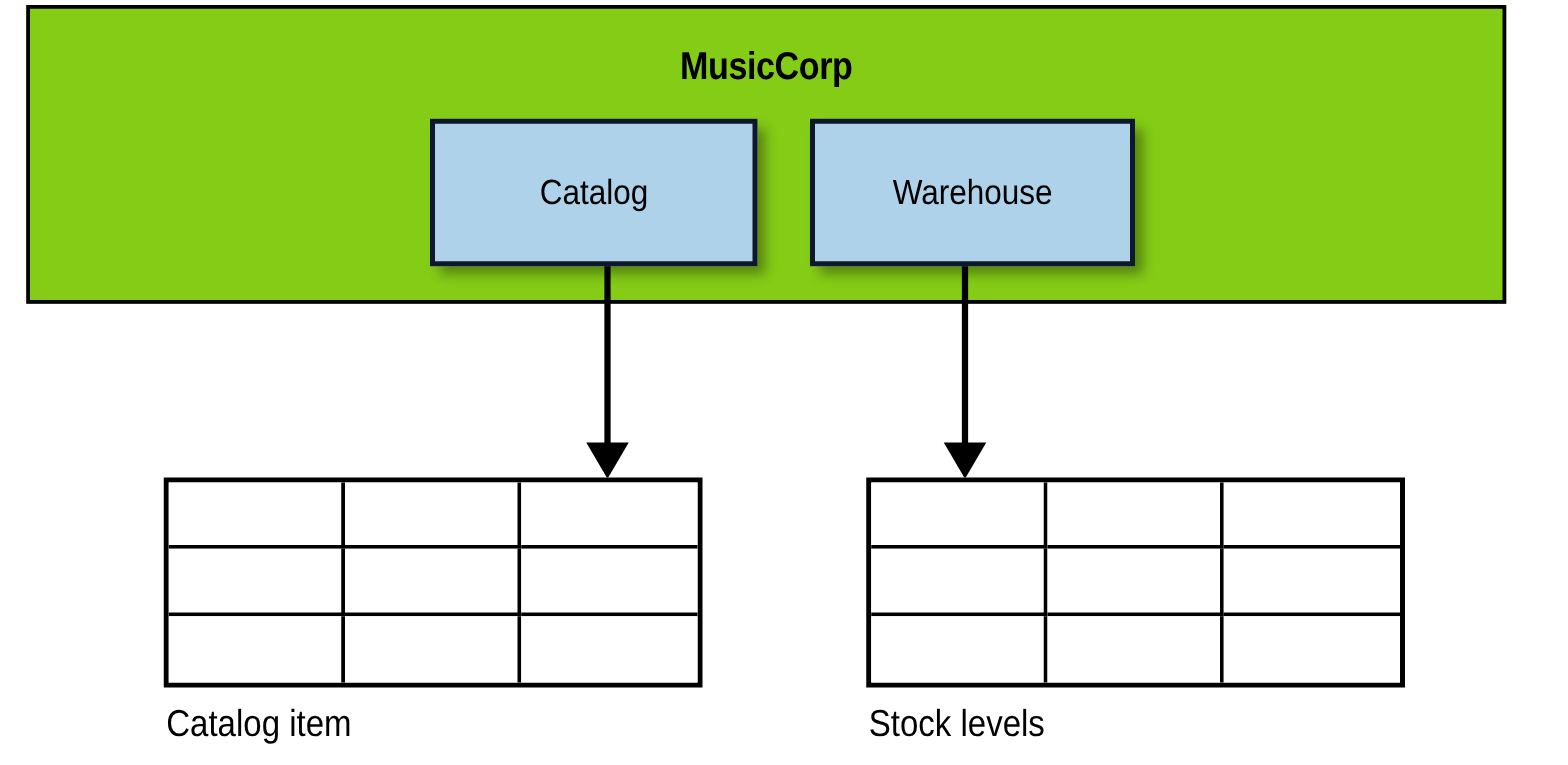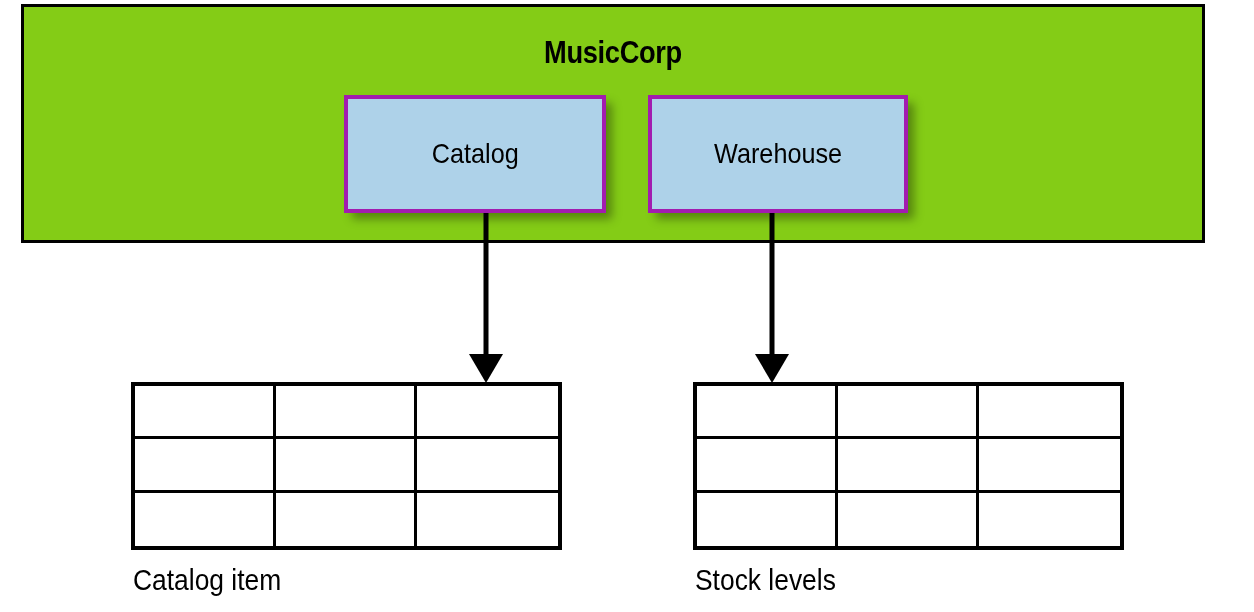--- a/index.html
+++ b/index.html
@@ -43,21 +43,21 @@
     letter-spacing: -0.4px;
     font-family: "Liberation Sans Narrow", "Liberation Sans", "DejaVu Sans", sans-serif;
     transform: scaleX(0.88);
     transform-origin: center center;
   }
 
   
   .service-box {
     position: absolute;
     box-sizing: border-box;
-    border: 4px solid #a21caf;
+    border: 4px solid #0f172a;
     background: #aed2e9;
     display: flex;
     align-items: center;
     justify-content: center;
     box-shadow: 7px 7px 9px -1px rgba(0, 0, 0, 0.35);
   }
 
   .service-box-label {
     font-size: 28px;
     color: #000000;

